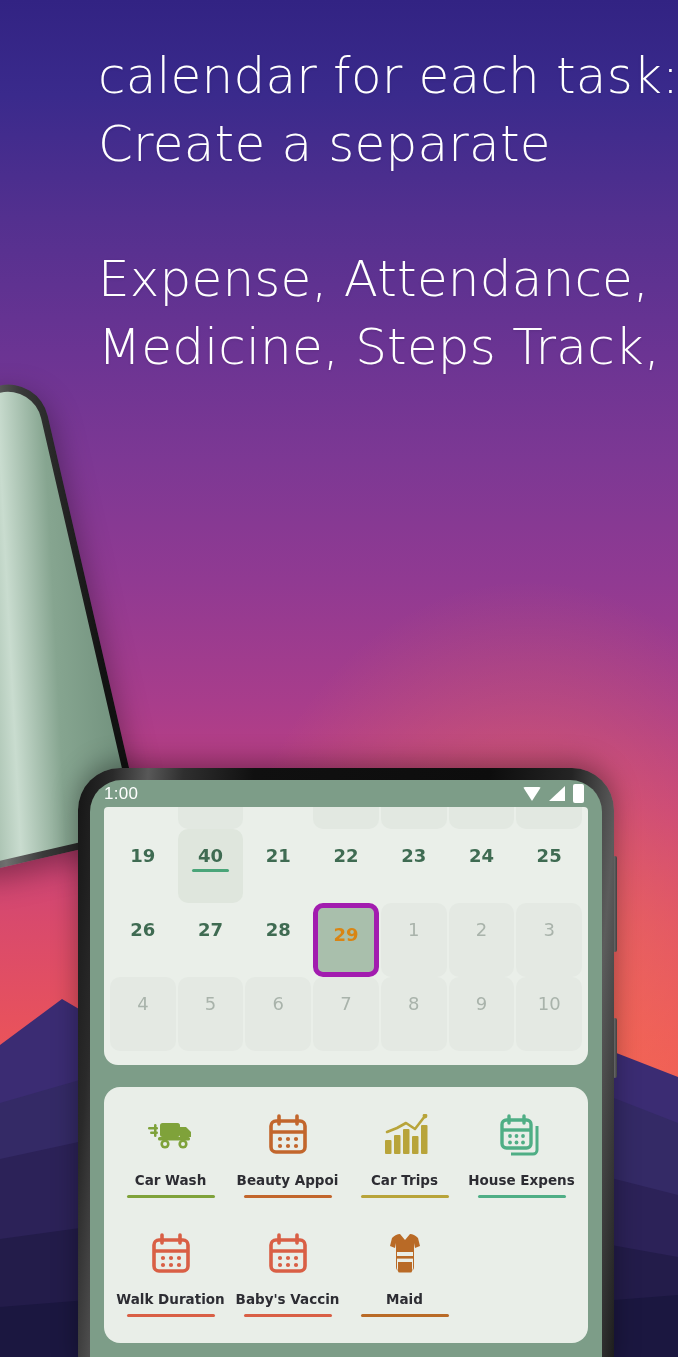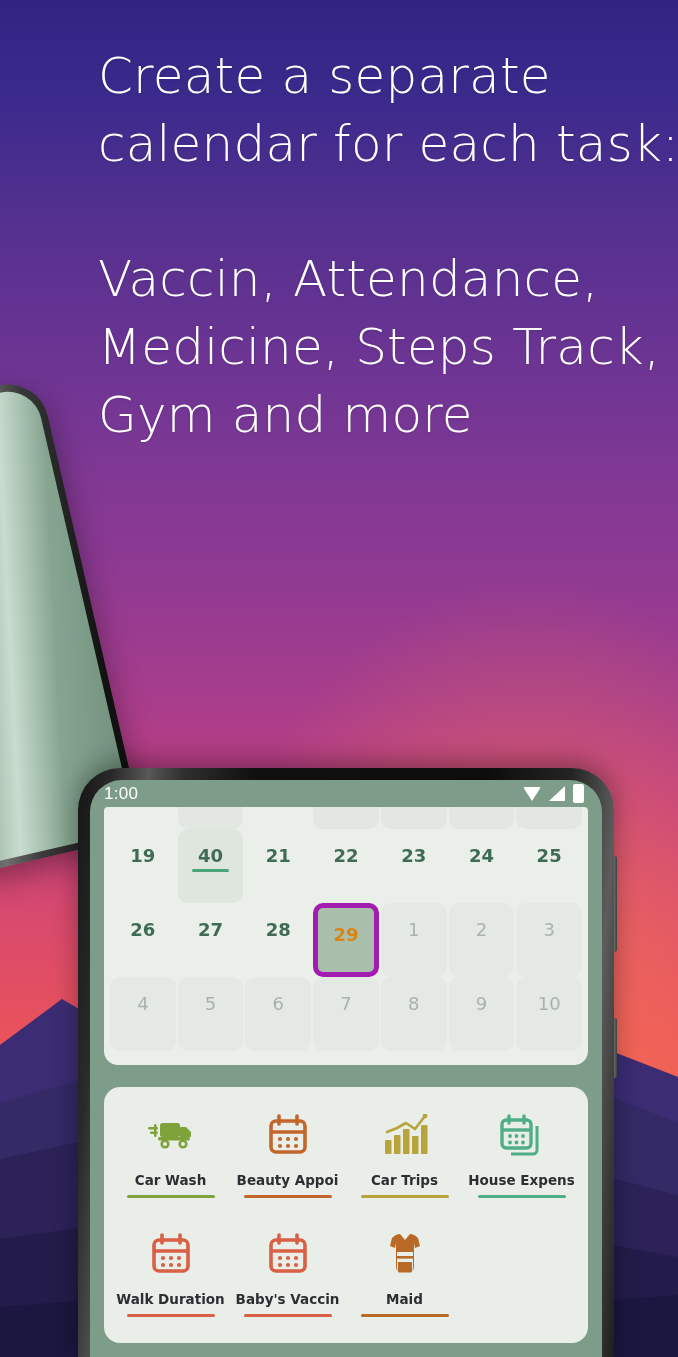--- a/index.html
+++ b/index.html
@@ -222,28 +222,27 @@
   <svg viewBox="0 0 678 430" preserveAspectRatio="none">
     <polygon points="0,118 62,72 130,112 230,150 360,118 470,78 560,104 678,150 678,430 0,430" fill="#3b2c73"></polygon>
     <polygon points="0,176 90,150 200,182 330,160 470,128 560,150 678,196 678,430 0,430" fill="#342a66"></polygon>
     <polygon points="0,232 120,206 260,238 420,212 560,238 678,268 678,430 0,430" fill="#2c2258"></polygon>
     <polygon points="0,312 160,290 320,320 500,298 678,330 678,430 0,430" fill="#231c4a"></polygon>
     <polygon points="0,380 200,364 420,388 678,368 678,430 0,430" fill="#1b1740"></polygon>
   </svg>
 </div>
 
 <div id="headline">
+  <span class="ln">calendar for each task:</span>
   <span class="ln">Create a separate</span>
-  <span class="ln">calendar for each task:</span>
 </div>
 
 <div id="subline">
-  <span class="ln">Vaccin, Attendance,</span>
+  <span class="ln">Expense, Attendance,</span>
   <span class="ln">Medicine, Steps Track,</span>
-  <span class="ln">Gym and more</span>
 </div>
 
 <div id="side-phone">
   <div class="frame">
     <div class="screen">
 
       <div class="ghost"></div>
     </div>
   </div>
 </div>

